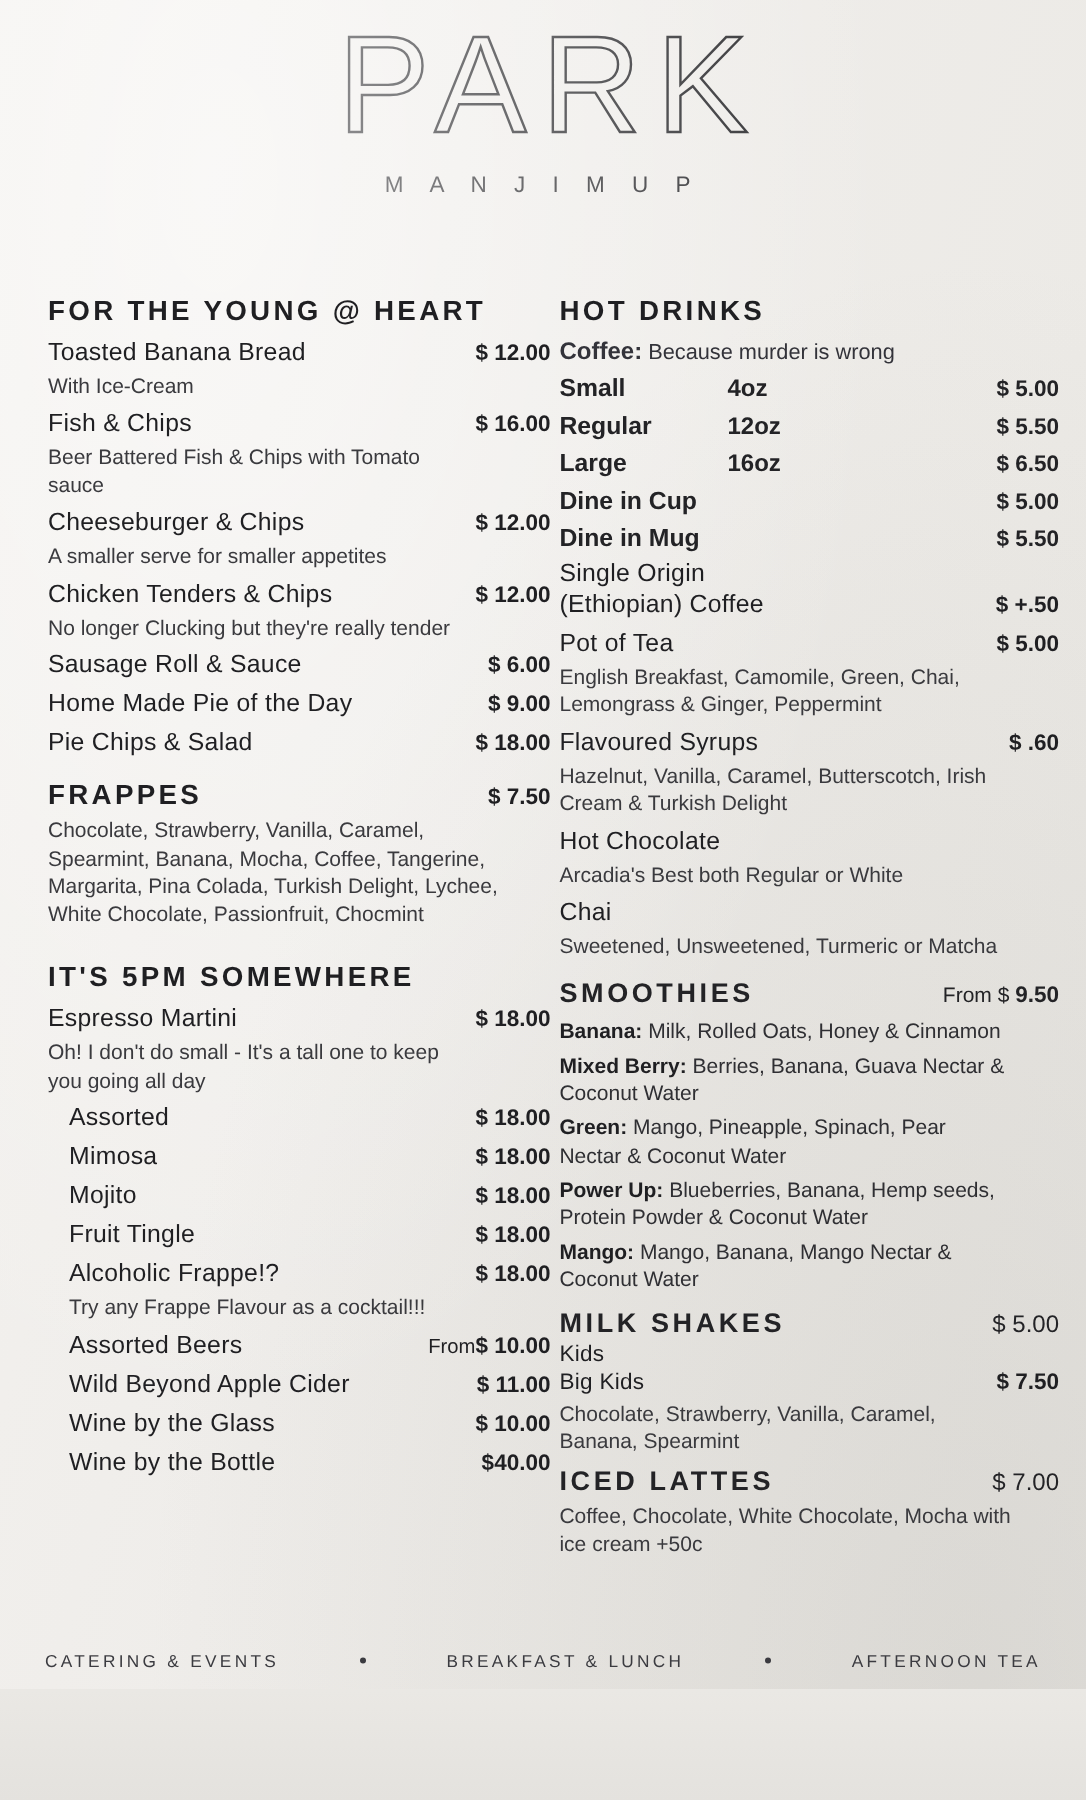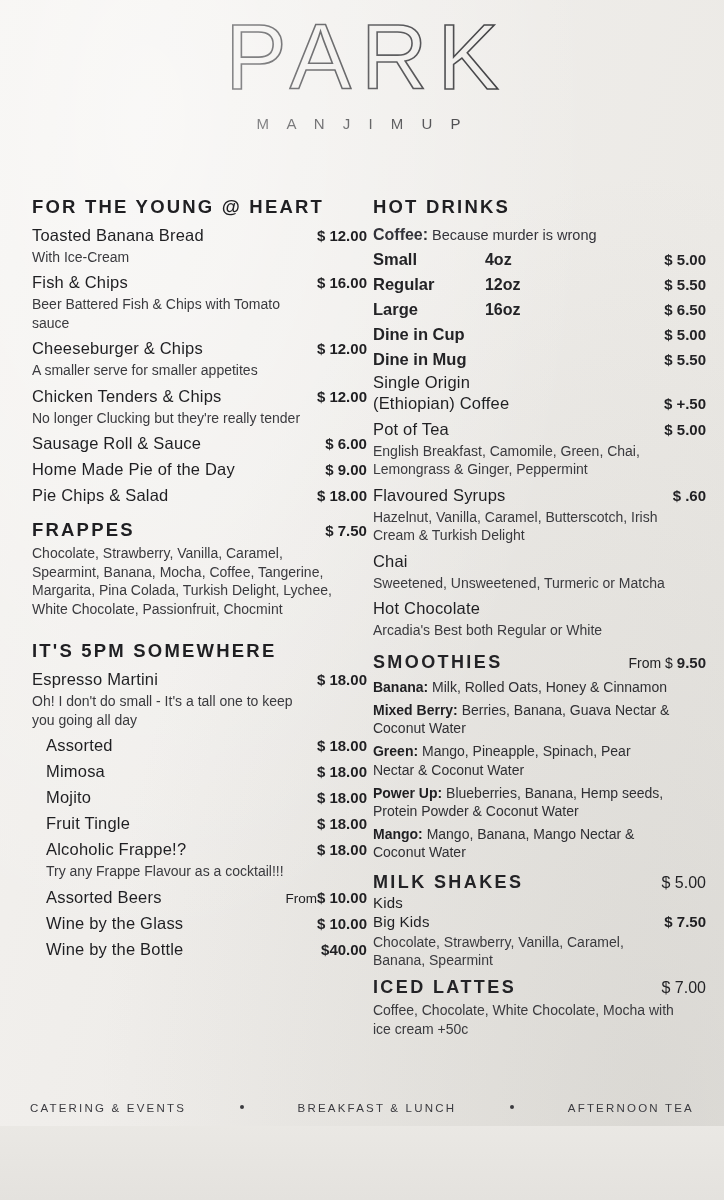--- a/index.html
+++ b/index.html
@@ -298,20 +298,26 @@
         <div class="desc">Try any Frappe Flavour as a cocktail!!!</div>
       </div>
       <div class="indent">
         <div class="row">
           <span class="nm">Assorted Beers</span>
           <span class="pr"><span class="from">From</span><span>$ 10.00</span></span>
         </div>
       </div>
       <div class="indent">
         <div class="row">
+            <span class="nm">Wild Beyond Apple Cider</span>
+            <span class="pr">$ 11.00</span>
+          </div>
+      </div>
+      <div class="indent">
+        <div class="row">
             <span class="nm">Wine by the Glass</span>
             <span class="pr">$ 10.00</span>
           </div>
       </div>
       <div class="indent">
         <div class="row">
             <span class="nm">Wine by the Bottle</span>
             <span class="pr">$40.00</span>
           </div>
       </div>
@@ -372,30 +378,30 @@
       <div>
         <div class="row">
             <span class="nm">Flavoured Syrups</span>
             <span class="pr">$   .60</span>
           </div>
         <div class="desc wide">Hazelnut, Vanilla, Caramel, Butterscotch, Irish Cream &amp; Turkish Delight</div>
       </div>
 
       <div>
         <div class="row">
+            <span class="nm">Hot Chocolate</span>
+          </div>
+        <div class="desc wide">Arcadia's Best both Regular or White</div>
+      </div>
+
+      <div>
+        <div class="row">
             <span class="nm">Chai</span>
           </div>
         <div class="desc wide">Sweetened, Unsweetened, Turmeric or Matcha</div>
-      </div>
-
-      <div>
-        <div class="row">
-            <span class="nm">Hot Chocolate</span>
-          </div>
-        <div class="desc wide">Arcadia's Best both Regular or White</div>
       </div>
 
       <div class="right-head-row" style="margin-top:12px;gap:16px;">
         <span class="sm-title" style="margin:0;">SMOOTHIES</span>
         <span class="from-price">
           <span>From $</span>
           <b>9.50</b>
         </span>
       </div>
 

